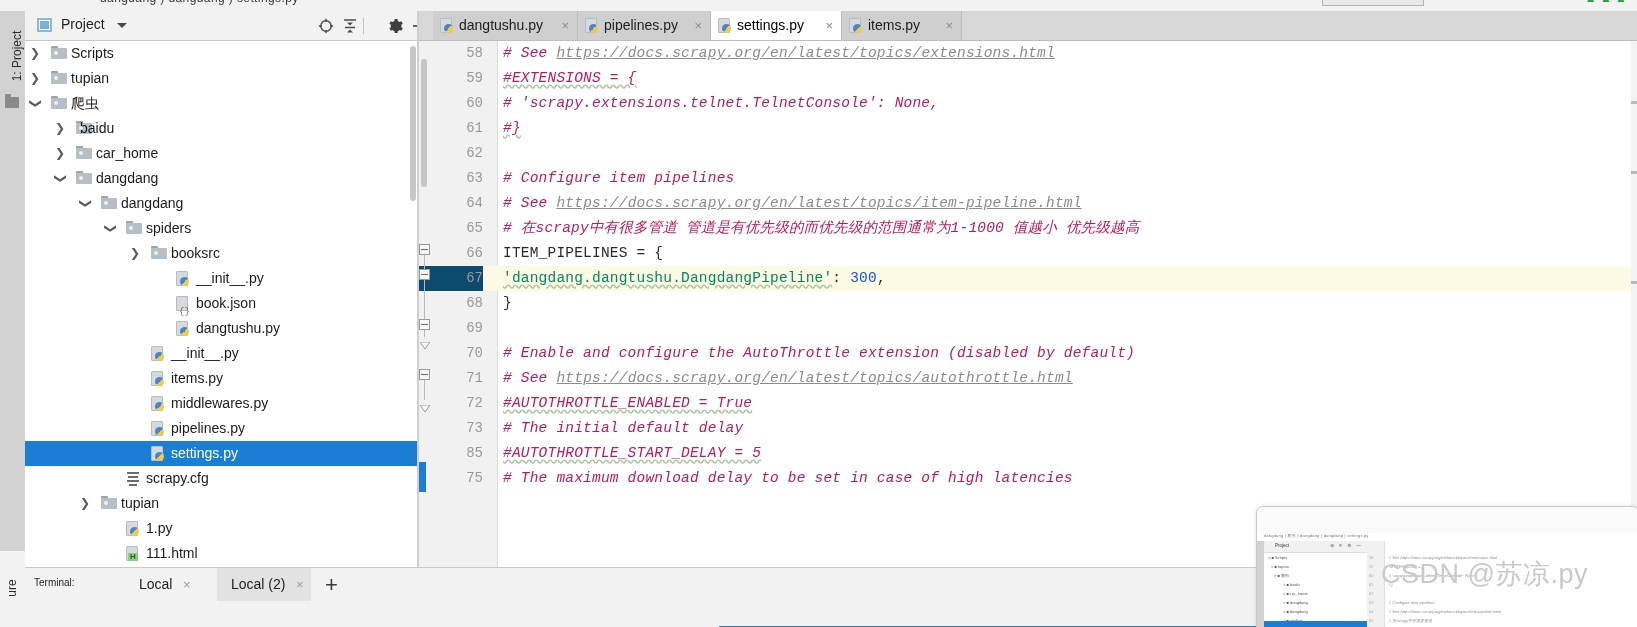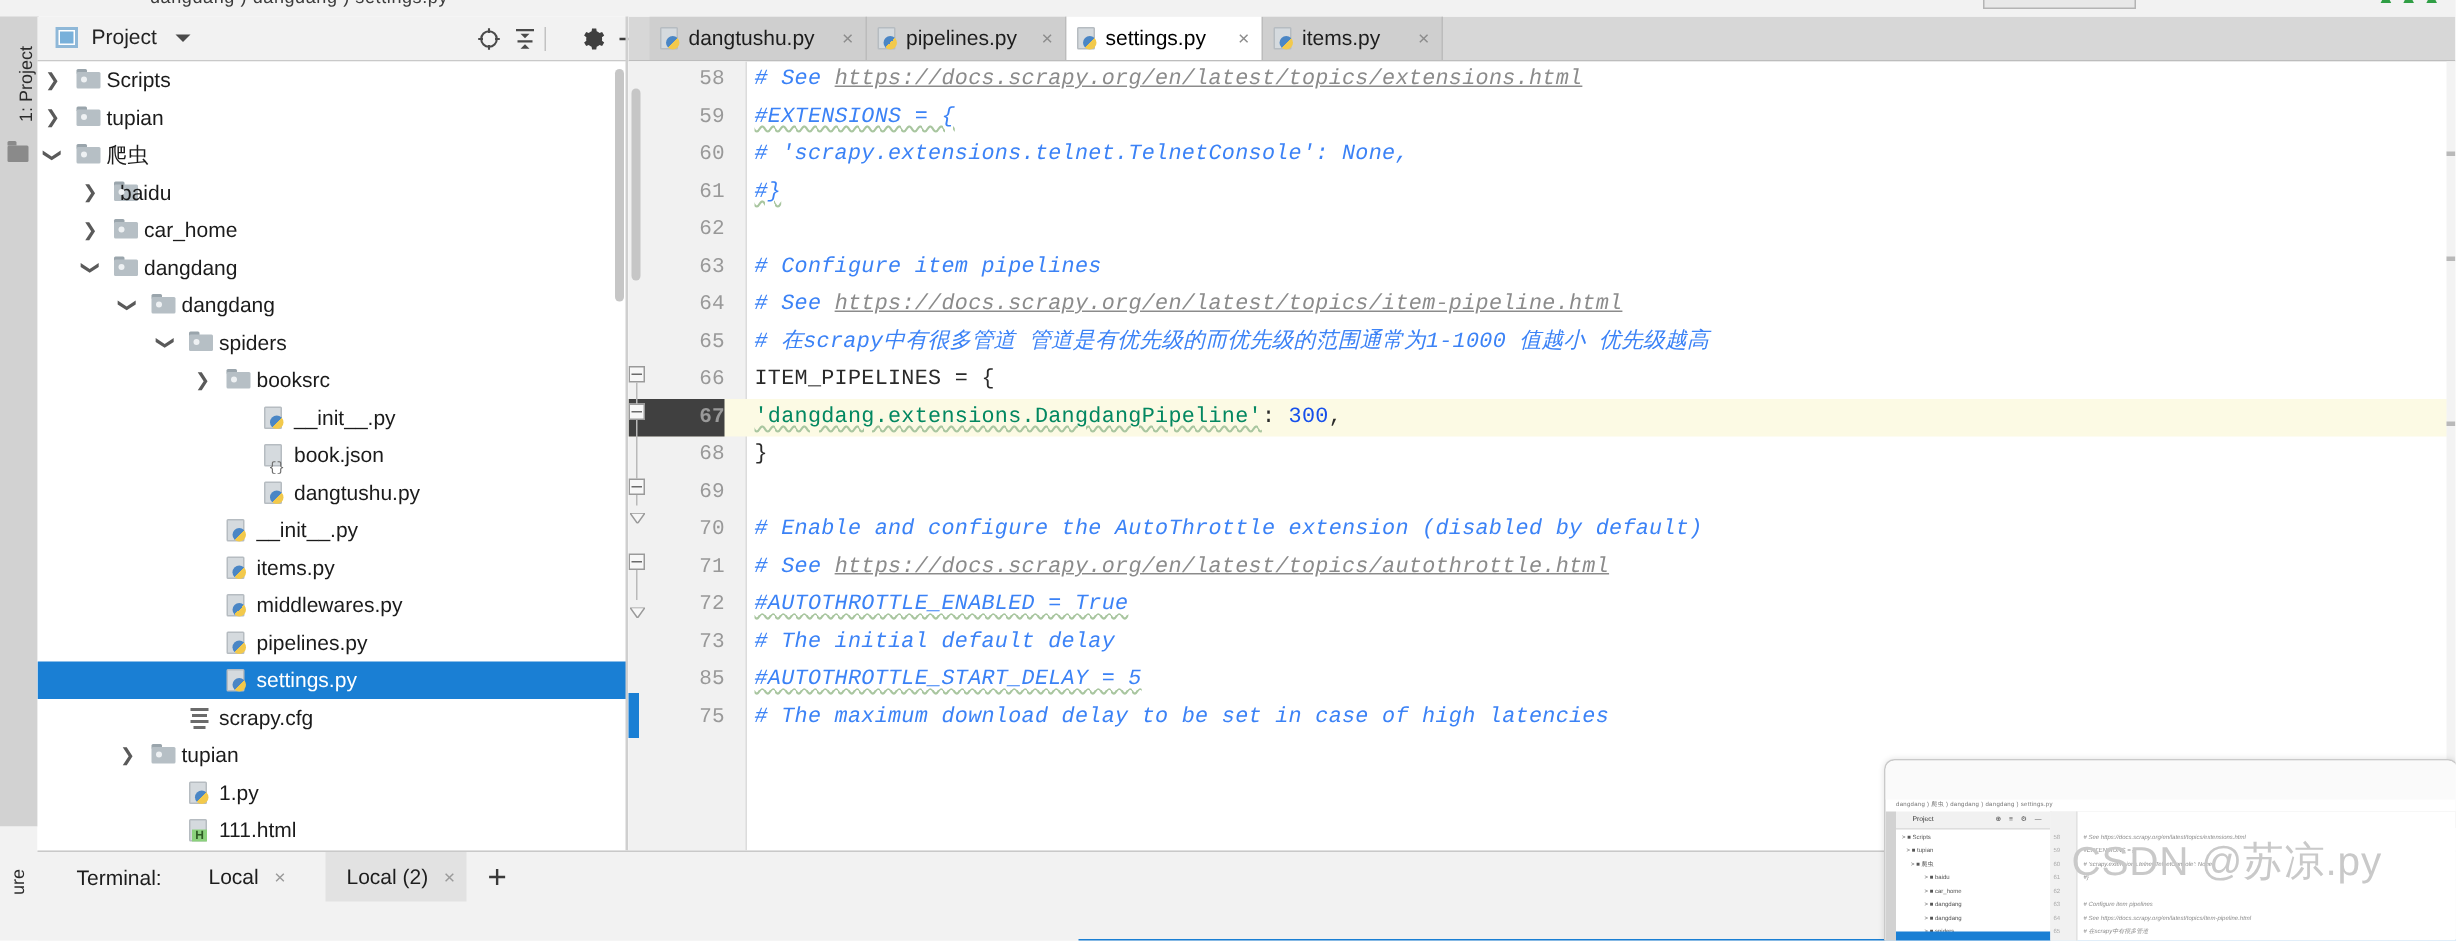--- a/index.html
+++ b/index.html
@@ -91,45 +91,45 @@
        font-size:14px;color:#1d1d1d;cursor:pointer;box-sizing:border-box;}
   .tab.active{background:#ffffff;color:#000;}
   .tab .ticon{position:absolute;left:7px;top:7px;}
   .tab .tclose{position:absolute;right:8px;top:0;line-height:29px;color:#8c8c8c;font-size:13px;}
 
   .codearea{position:absolute;left:0;top:30px;width:1218px;height:526px;background:#ffffff;}
   .gutter{position:absolute;left:0;top:0;width:78px;height:526px;background:#f1f1f1;border-right:1px solid #dcdcdc;}
   .codelines{position:absolute;left:0;top:0;width:1218px;height:526px;}
   .cline{position:relative;height:25px;line-height:25px;white-space:nowrap;}
   .cline.hl{background:#fcfae4;}
-  .cline.hl .lnum{background:#404040;font-weight:bold;}
+  .cline.hl .lnum{background:#0c4a6e;}
   .lnum{position:absolute;left:0;top:0;width:64px;height:25px;text-align:right;
         font-family:"Liberation Mono","DejaVu Sans Mono",monospace;font-size:14px;color:#999999;}
   .ctext{position:absolute;left:84px;top:0;font-family:"Liberation Mono","DejaVu Sans Mono",monospace;font-size:14.5px;color:#1a1a1a;letter-spacing:.2px;}
-  .cmt{color:#3b82f6;font-style:italic;}
+  .cmt{color:#be185d;font-style:italic;}
   .lnk{color:#8b8b8b;font-style:italic;text-decoration:underline;}
   .kwn{color:#2a2a2a;}
   .str{color:#028760;}
   .num{color:#1750eb;}
   .wavy{text-decoration:underline;text-decoration-style:wavy;text-decoration-color:#a9c6a0;text-underline-offset:2px;}
 
   .foldmark{position:absolute;left:0;width:11px;height:11px;border:1px solid #9a9a9a;background:#f7f7f7;box-sizing:border-box;}
   .foldmark b{position:absolute;left:1px;top:4px;width:7px;height:1px;background:#6b6b6b;font-weight:normal;}
   .foldline{position:absolute;left:5px;width:1px;background:#b9b9b9;}
   .foldcap{position:absolute;left:1px;width:9px;height:6px;}
 
   .ed-scroll{position:absolute;left:2px;top:18px;width:6px;height:128px;background:#c6c6c6;border-radius:3px;}
   .rightbar{position:absolute;left:1212px;top:0;width:6px;height:526px;background:#f3f3f3;}
   .rb-mark{position:absolute;left:0;width:6px;height:3px;background:#b9b9b9;}
 
   .blue-tick{position:absolute;left:419px;top:462px;width:7px;height:30px;background:#1a7fd4;}
 
   
   .bottombar{position:absolute;left:25px;top:567px;width:1612px;height:60px;background:#f2f2f2;border-top:1px solid #c9c9c9;}
-  .term-label{position:absolute;left:26px;top:9px;font-size:14px;color:#1d1d1d;}
+  .term-label{position:absolute;left:9px;top:9px;font-size:10px;color:#1d1d1d;}
   .term-tab{position:absolute;top:0;height:33px;line-height:33px;font-size:14px;color:#1d1d1d;padding:0 26px 0 14px;cursor:pointer;}
   .term-tab.active{background:#e2e2e2;}
   .term-tab .tclose{position:absolute;right:8px;top:0;line-height:33px;color:#9a9a9a;font-size:13px;}
   .term-plus{position:absolute;top:4px;font-size:22px;color:#3a3a3a;line-height:25px;cursor:pointer;}
   .term-underline{position:absolute;left:694px;top:58px;width:1200px;height:2px;background:#1a7fd4;}
 
   
   .thumb{position:absolute;left:1256px;top:506px;width:381px;height:121px;background:#ffffff;
          border:1px solid #c9c9c9;border-radius:7px 7px 0 0;overflow:hidden;box-shadow:0 0 4px rgba(0,0,0,.12);}
   .thumb .t-top{position:absolute;left:0;top:0;width:381px;height:26px;background:#fafafa;}
@@ -351,21 +351,21 @@
           <div class="cline">
             <span class="lnum">65</span>
             <span class="ctext"><span class="cmt"># 在scrapy中有很多管道 管道是有优先级的而优先级的范围通常为1-1000   值越小 优先级越高</span></span>
           </div>
           <div class="cline">
             <span class="lnum">66</span>
             <span class="ctext"><span class="kwn">ITEM_PIPELINES = {</span></span>
           </div>
           <div class="cline hl">
             <span class="lnum">67</span>
-            <span class="ctext"><span class="kwn">    </span><span class="str wavy">'dangdang.extensions.DangdangPipeline'</span><span class="kwn">: </span><span class="num">300</span><span class="kwn">,</span></span>
+            <span class="ctext"><span class="kwn">    </span><span class="str wavy">'dangdang.dangtushu.DangdangPipeline'</span><span class="kwn">: </span><span class="num">300</span><span class="kwn">,</span></span>
           </div>
           <div class="cline">
             <span class="lnum">68</span>
             <span class="ctext"><span class="kwn">}</span></span>
           </div>
           <div class="cline">
             <span class="lnum">69</span>
             <span class="ctext"></span>
           </div>
           <div class="cline">

